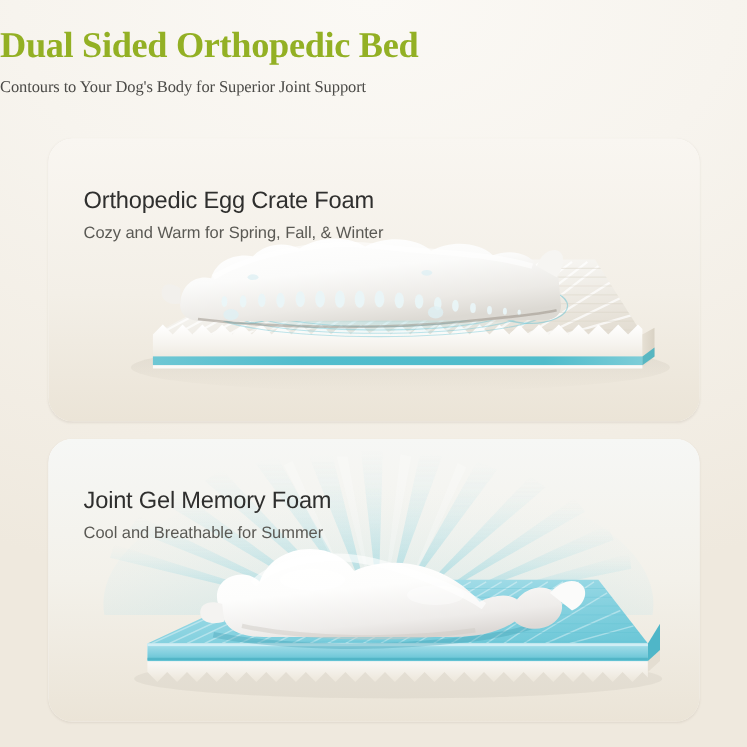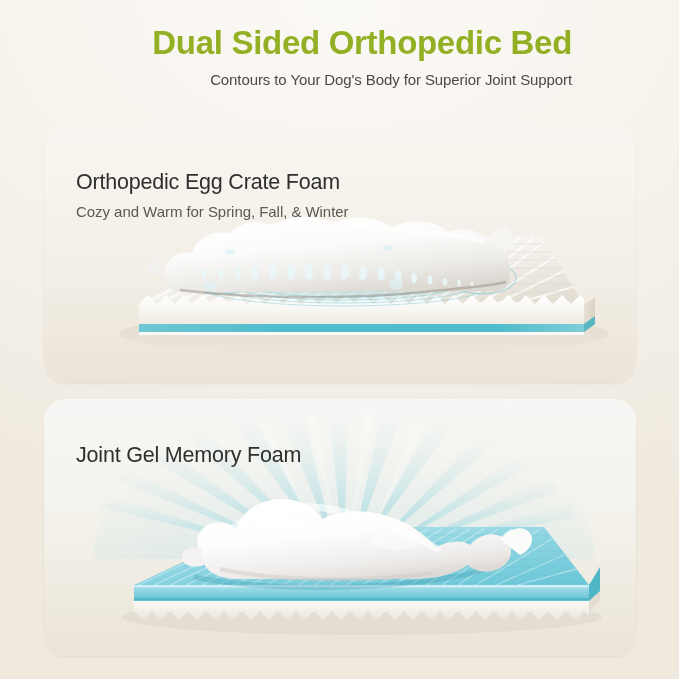--- a/index.html
+++ b/index.html
@@ -22,21 +22,22 @@
       radial-gradient(ellipse 120% 80% at 50% 0%, #fbf9f5 0%, #f7f4ee 40%, #efe9de 100%),
       linear-gradient(180deg, #faf8f4 0%, #f4f0e8 55%, #eee7db 100%);
   }
 
   
   .header {
     position: absolute;
     left: 0;
     top: 24px;
     width: 572px;
-    text-align: right;
+    text-align: left;
+    font-family: Liberation Serif, serif;
   }
   .main-title {
     margin: 0;
     font-size: 33px;
     font-weight: 700;
     letter-spacing: -0.3px;
     color: #93b024;
     line-height: 1.15;
   }
   .sub-title {
@@ -491,16 +492,17 @@
         <path d="M186,132 C208,110 256,102 296,112 C336,122 376,138 396,152" fill="none" stroke="#ffffff" stroke-width="7" opacity="0.6"></path>
         <ellipse cx="240" cy="128" rx="30" ry="10" fill="#ffffff" opacity="0.5"></ellipse>
         <ellipse cx="352" cy="142" rx="26" ry="9" fill="#ffffff" opacity="0.4"></ellipse>
 
         <path d="M176,170 C230,182 320,184 388,174" fill="none" stroke="#cfcbc6" stroke-width="4" opacity="0.5"></path>
       </g>
     </svg>
 
     <div class="card-head">
       <h2 class="card-title">Joint Gel Memory Foam</h2>
+      <p class="card-sub">Cool and Breathable for Summer</p>
     </div>
   </div>
 
 </div>
 
 </body></html>

